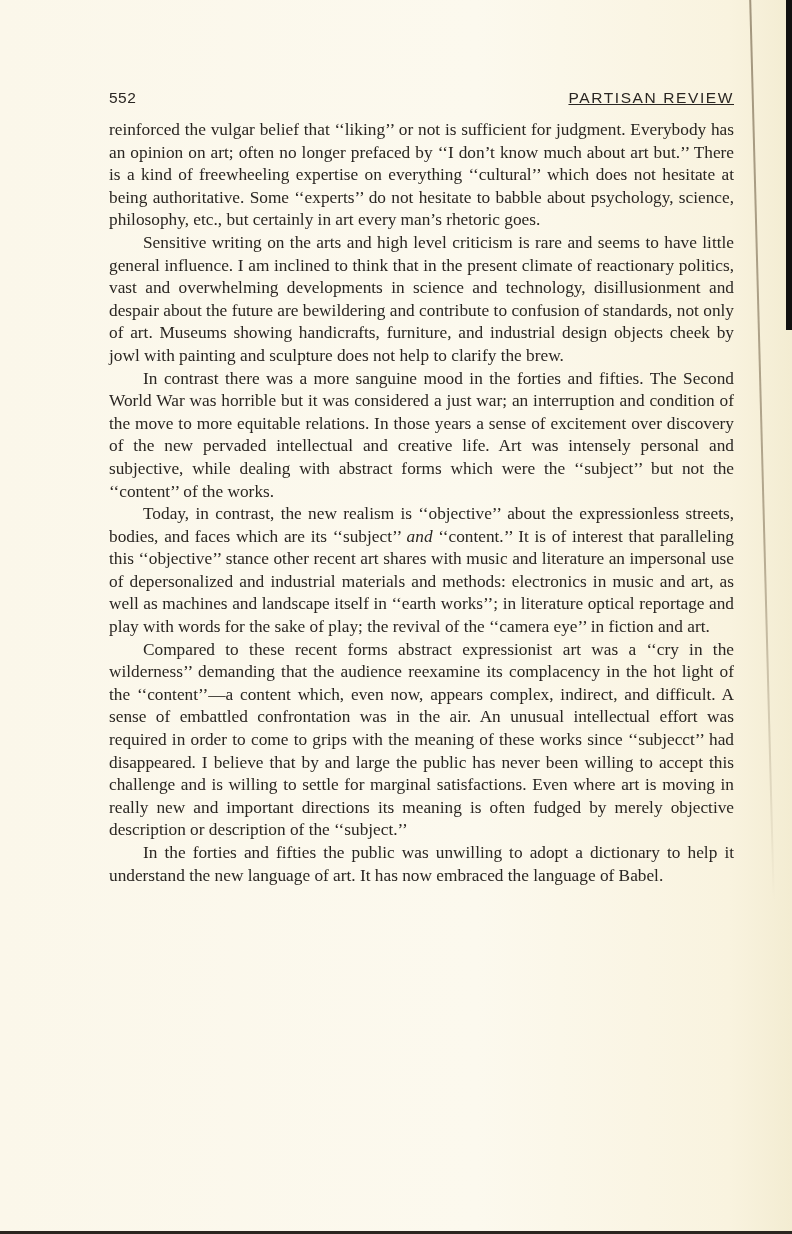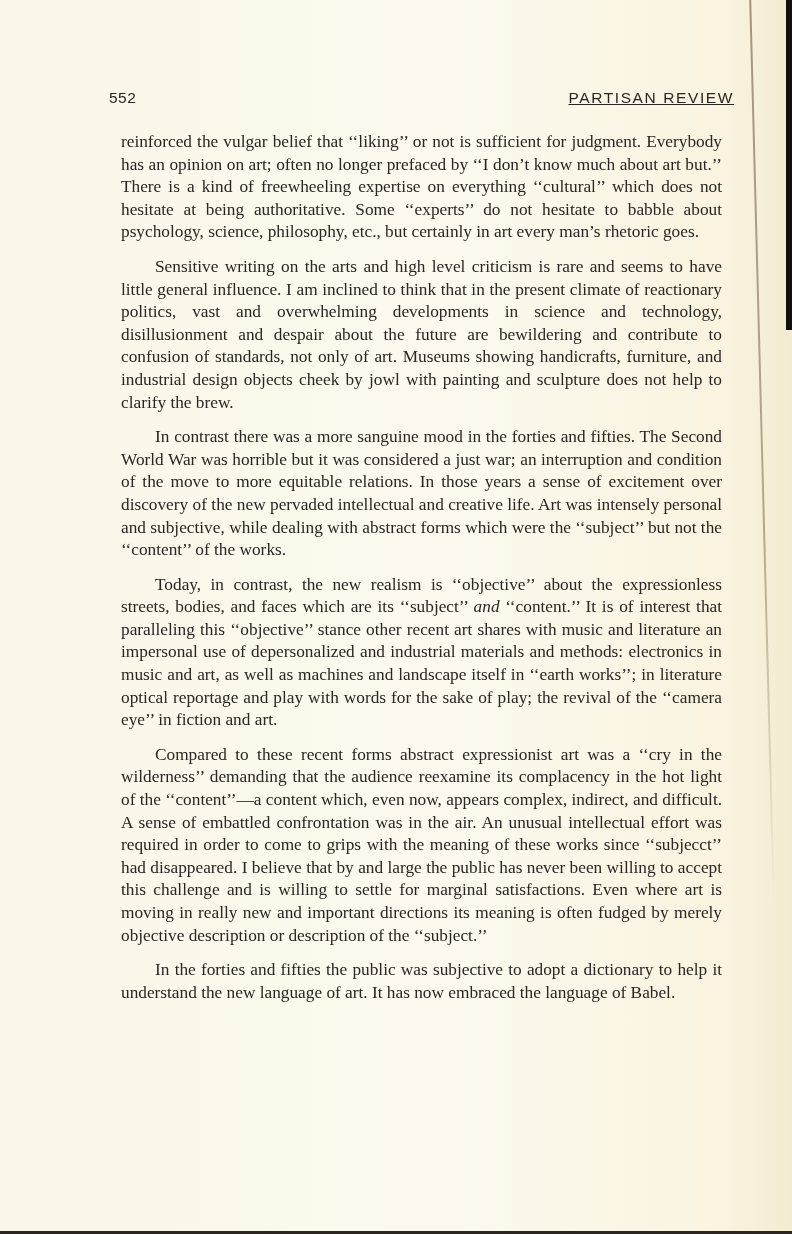--- a/index.html
+++ b/index.html
@@ -69,21 +69,21 @@
       position: absolute;
       top: 119px;
       left: 109px;
       width: 625px;
       font-size: 17.3px;
       line-height: 22.6px;
       text-align: justify;
       hyphens: none;
     }
     .body-text p {
-      margin: 12px;
+      margin: 0;
       text-indent: 0;
     }
     .body-text p.indent {
       text-indent: 34px;
     }
     .body-text em {
       font-style: italic;
     }
   </style>
 </head>
@@ -98,15 +98,15 @@
     <span class="page-number">552</span>
     <span class="journal-title">PARTISAN REVIEW</span>
   </div>
 
   <div class="body-text">
     <p>reinforced the vulgar belief that ‘‘liking’’ or not is sufficient for judgment. Everybody has an opinion on art; often no longer prefaced by ‘‘I don’t know much about art but.’’ There is a kind of freewheeling expertise on everything ‘‘cultural’’ which does not hesitate at being authoritative. Some ‘‘experts’’ do not hesitate to babble about psychology, science, philosophy, etc., but certainly in art every man’s rhetoric goes.</p>
     <p class="indent">Sensitive writing on the arts and high level criticism is rare and seems to have little general influence. I am inclined to think that in the present climate of reactionary politics, vast and overwhelming developments in science and technology, disillusionment and despair about the future are bewildering and contribute to confusion of standards, not only of art. Museums showing handicrafts, furniture, and industrial design objects cheek by jowl with painting and sculpture does not help to clarify the brew.</p>
     <p class="indent">In contrast there was a more sanguine mood in the forties and fifties. The Second World War was horrible but it was considered a just war; an interruption and condition of the move to more equitable relations. In those years a sense of excitement over discovery of the new pervaded intellectual and creative life. Art was intensely personal and subjective, while dealing with abstract forms which were the ‘‘subject’’ but not the ‘‘content’’ of the works.</p>
     <p class="indent"><span>Today, in contrast, the new realism is ‘‘objective’’ about the expressionless streets, bodies, and faces which are its ‘‘subject’’ </span><em>and</em><span> ‘‘content.’’ It is of interest that paralleling this ‘‘objective’’ stance other recent art shares with music and literature an impersonal use of depersonalized and industrial materials and methods: electronics in music and art, as well as machines and landscape itself in ‘‘earth works’’; in literature optical reportage and play with words for the sake of play; the revival of the ‘‘camera eye’’ in fiction and art.</span></p>
     <p class="indent">Compared to these recent forms abstract expressionist art was a ‘‘cry in the wilderness’’ demanding that the audience reexamine its complacency in the hot light of the ‘‘content’’—a content which, even now, appears complex, indirect, and difficult. A sense of embattled confrontation was in the air. An unusual intellectual effort was required in order to come to grips with the meaning of these works since ‘‘subjecct’’ had disappeared. I believe that by and large the public has never been willing to accept this challenge and is willing to settle for marginal satisfactions. Even where art is moving in really new and important directions its meaning is often fudged by merely objective description or description of the ‘‘subject.’’</p>
-    <p class="indent">In the forties and fifties the public was subjective to adopt a dictionary to help it understand the new language of art. It has now embraced the language of Babel.</p>
+    <p class="indent">In the forties and fifties the public was unwilling to adopt a dictionary to help it understand the new language of art. It has now embraced the language of Babel.</p>
   </div>
 </div>
 
 </body></html>

